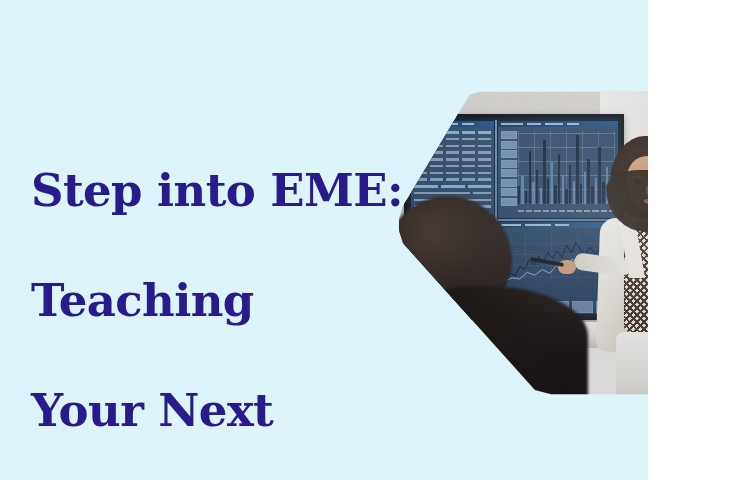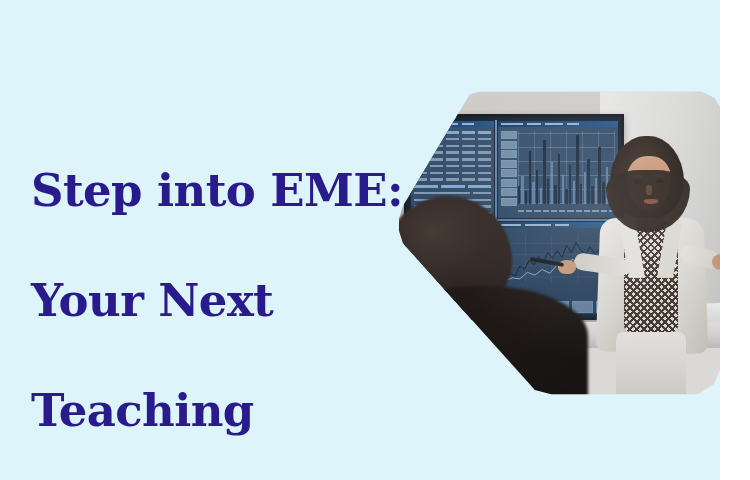--- a/index.html
+++ b/index.html
@@ -7,21 +7,21 @@
     padding: 0;
   }
   body {
     width: 750px;
     height: 480px;
     overflow: hidden;
     font-family: "Liberation Sans", sans-serif;
   }
   .banner {
     position: relative;
-    width: 720px;
+    width: 648px;
     height: 480px;
     background: #ddf4fb;
     overflow: hidden;
   }
 
   
   .headline {
     position: absolute;
     left: 31px;
     top: 108px;
@@ -326,22 +326,22 @@
     pointer-events: none;
   }
 </style>
 </head>
 <body>
 
 <div class="banner">
 
   <div class="headline">
     <span class="headline-line">Step into EME:</span>
+    <span class="headline-line">Teaching</span>
     <span class="headline-line">Your Next</span>
-    <span class="headline-line">Teaching</span>
     
   </div>
 
   <div class="photo-wrap">
     <div class="photo">
 
       <div class="wall"></div>
       <div class="wall-right"></div>
       <div class="wall-left-edge"></div>
 

